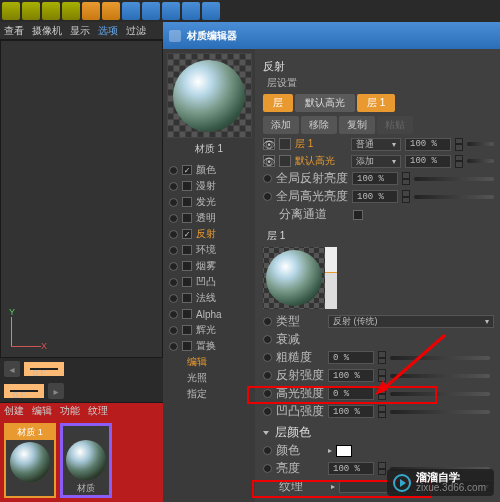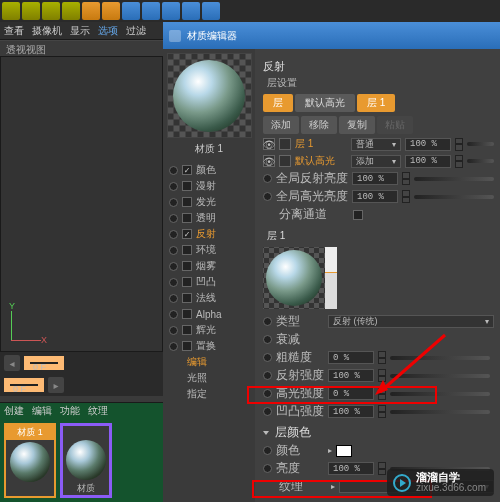--- a/index.html
+++ b/index.html
@@ -15,29 +15,29 @@
 .viewport-lbl { height:16px; background:#3a3a3a; padding:2px 6px; font-size:10px; color:#aaa; border-top:1px solid #444;}
 .viewport { flex:1; background:#333; border:1px solid #1a1a1a; position:relative; }
 .axis { position:absolute; bottom:10px; left:10px; }
 .axis-y { position:absolute; width:1px; height:30px; background:#5c5; bottom:0; left:0; }
 .axis-x { position:absolute; width:30px; height:1px; background:#c55; bottom:0; left:0; }
 .axis .ly { position:absolute; bottom:30px; left:-2px; color:#5c5; font-size:9px;}
 .axis .lx { position:absolute; bottom:-4px; left:30px; color:#c55; font-size:9px;}
 .timeline { height:22px; background:#2a2a2a; display:flex; align-items:center; padding:2px 4px; gap:4px; }
 .tl-btn { width:16px; height:16px; background:#444; border-radius:2px; display:flex; align-items:center; justify-content:center; color:#888; }
 .tl-field { width:40px; height:14px; background:#222; border:6px solid #fdba74; color:#bbb; font-size:9px; padding:0 3px; }
-.mat-panel { background:#14532d; border-top:1px solid #1a1a1a;margin-top:6px; }
+.mat-panel { background:#b91c1c; border-top:1px solid #1a1a1a; }
 .mat-head { height:16px; display:flex; gap:8px; padding:0 4px; align-items:center; font-size:10px; color:#ccc;}
 .mat-body { display:flex; gap:4px; padding:4px;}
 .mat-thumb { width:52px; background:#3a3a3a; border:3px solid #8b5cf6; position:relative;}
 .mat-thumb.sel { border:2px solid #e89a30;}
 .mat-name { background:#e89a30; color:#fff; font-size:9px; text-align:center; padding:1px 0;}
 .sphere { width:40px; height:40px; margin:2px auto; border-radius:50%; background:radial-gradient(circle at 35% 30%,#fff,#a8c8d8 25%,#5a7a6a 50%,#2a3a2a 75%,#0a1a0a);}
 .right-col { flex:1; background:#404040; display:flex; flex-direction:column; }
-.editor-title { height:33px; background:linear-gradient(#4a8ed8,#2a6eb8); color:#fff; display:flex; align-items:center; padding:0 6px; font-size:11px; gap:6px;}
+.editor-title { height:33px; background:linear-gradient(#4a8ed8,#2a6eb8); color:#fff; display:flex; align-items:center; padding:0 6px; font-size:11px; gap:6px;font-weight:bold;}
 .editor-title .chip{width:12px;height:12px;background:rgba(255,255,255,.3);border-radius:2px;}
 .editor-body { flex:1; display:flex; }
 .chan-col { width:92px; background:#3a3a3a; padding:4px 0; }
 .preview { width:85px; height:85px; margin:0 auto 2px; background:repeating-conic-gradient(#555 0 25%,#333 0 50%) 50%/12px 12px; display:flex; align-items:center; justify-content:center;}
 .preview .big-sphere { width:72px; height:72px; border-radius:50%; background:radial-gradient(circle at 35% 30%,#fff,#b8d8e8 20%,#7a9a8a 45%,#3a5a4a 70%,#0a1a0a);}
 .mat-label { text-align:center; padding:2px 0 6px; color:#ccc; font-size:10px;}
 .chan-item { height:16px; display:flex; align-items:center; gap:4px; padding:0 6px; cursor:pointer;}
 .chan-item.active { color:#e89a30; }
 .cb { width:10px; height:10px; border:1px solid #666; background:#222; display:flex; align-items:center; justify-content:center;}
 .cb.on::after{content:"✓";font-size:8px;color:#ccc;}
@@ -96,21 +96,20 @@
 
 <div class="main">
   <div class="left-col">
     <div class="menu-bar">
       <span>查看</span>
       <span>摄像机</span>
       <span>显示</span>
       <span style="color:#6ae">选项</span>
       <span>过滤</span>
     </div>
-    <div class="viewport-lbl">透视视图</div>
     <div class="viewport">
       <div class="axis">
         <div class="axis-y"></div>
           <div class="axis-x"></div>
         <span class="ly">Y</span>
         <span class="lx">X</span>
       </div>
     </div>
     <div class="timeline">
       <div class="tl-btn">◂</div>

